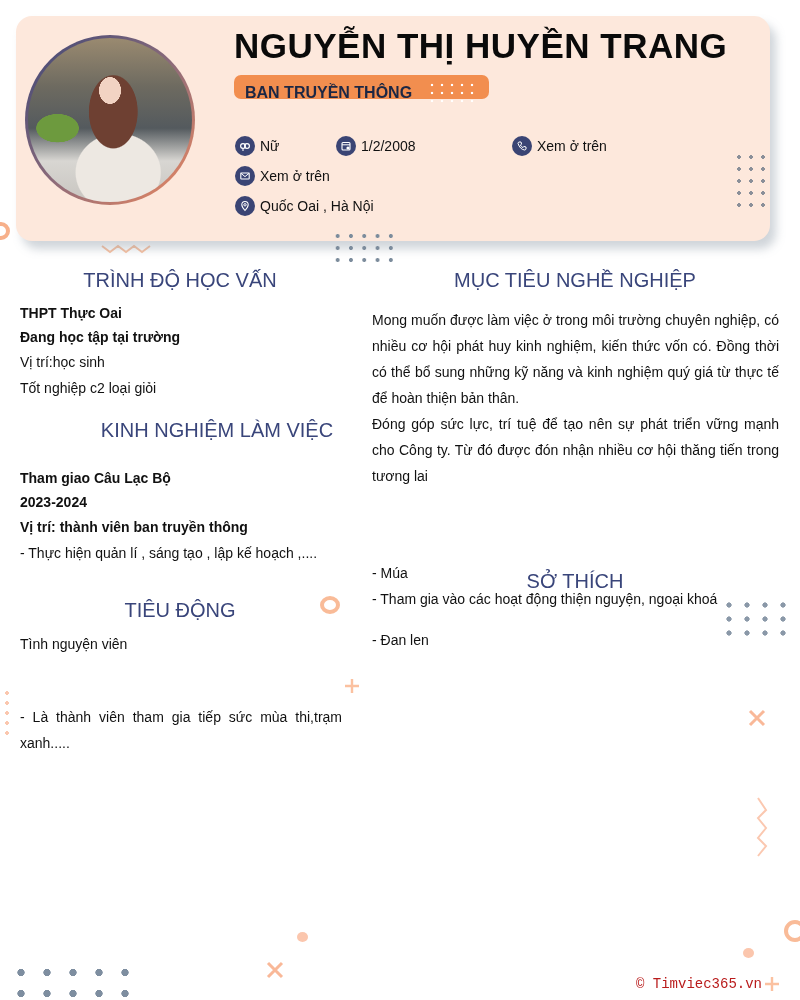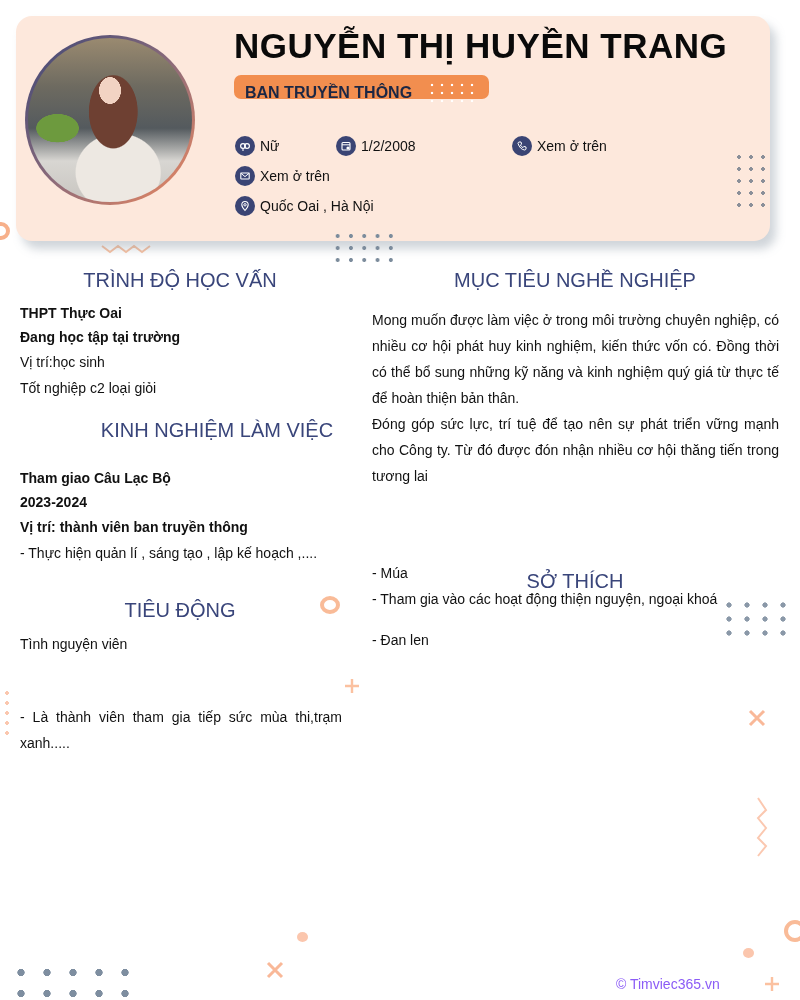--- a/index.html
+++ b/index.html
@@ -52,21 +52,21 @@
     .dots-grid { position: absolute; background-image: radial-gradient(circle, #7c8c9c 2px, transparent 2.4px); }
 
     .section-title {
       position: absolute; font-size: 20px; font-weight: 400; color: #39457a; text-align: center; white-space: nowrap;
     }
     .line { position: absolute; font-size: 14px; color: #111; white-space: nowrap; }
     .line.bold { font-weight: 700; }
     .para { position: absolute; font-size: 14px; line-height: 26px; color: #111; text-align: justify; }
 
     .deco { position: absolute; }
-    .footer { position: absolute; left: 616px; top: 976px; font-family: Liberation Sans, sans-serif; font-size: 14px; color: #8b5cf6; }
+    .footer { position: absolute; left: 636px; top: 976px; font-family: Liberation Mono, monospace; font-size: 14px; color: #b91c1c; }
   </style>
 </head>
 <body>
 
 <div class="deco" style="left:-8px; top:222px; width:18px; height:18px; border:4px solid #f7b08a; border-radius:50%;"></div>
 <svg class="deco" style="left:100px; top:243px;" width="55" height="12" viewBox="0 0 55 12">
     <polyline points="2,3 10,9 18,3 26,9 34,3 42,9 50,3" fill="none" stroke="#f9c2a3" stroke-width="2"></polyline>
   </svg>
 
 <div class="header-card"></div>

